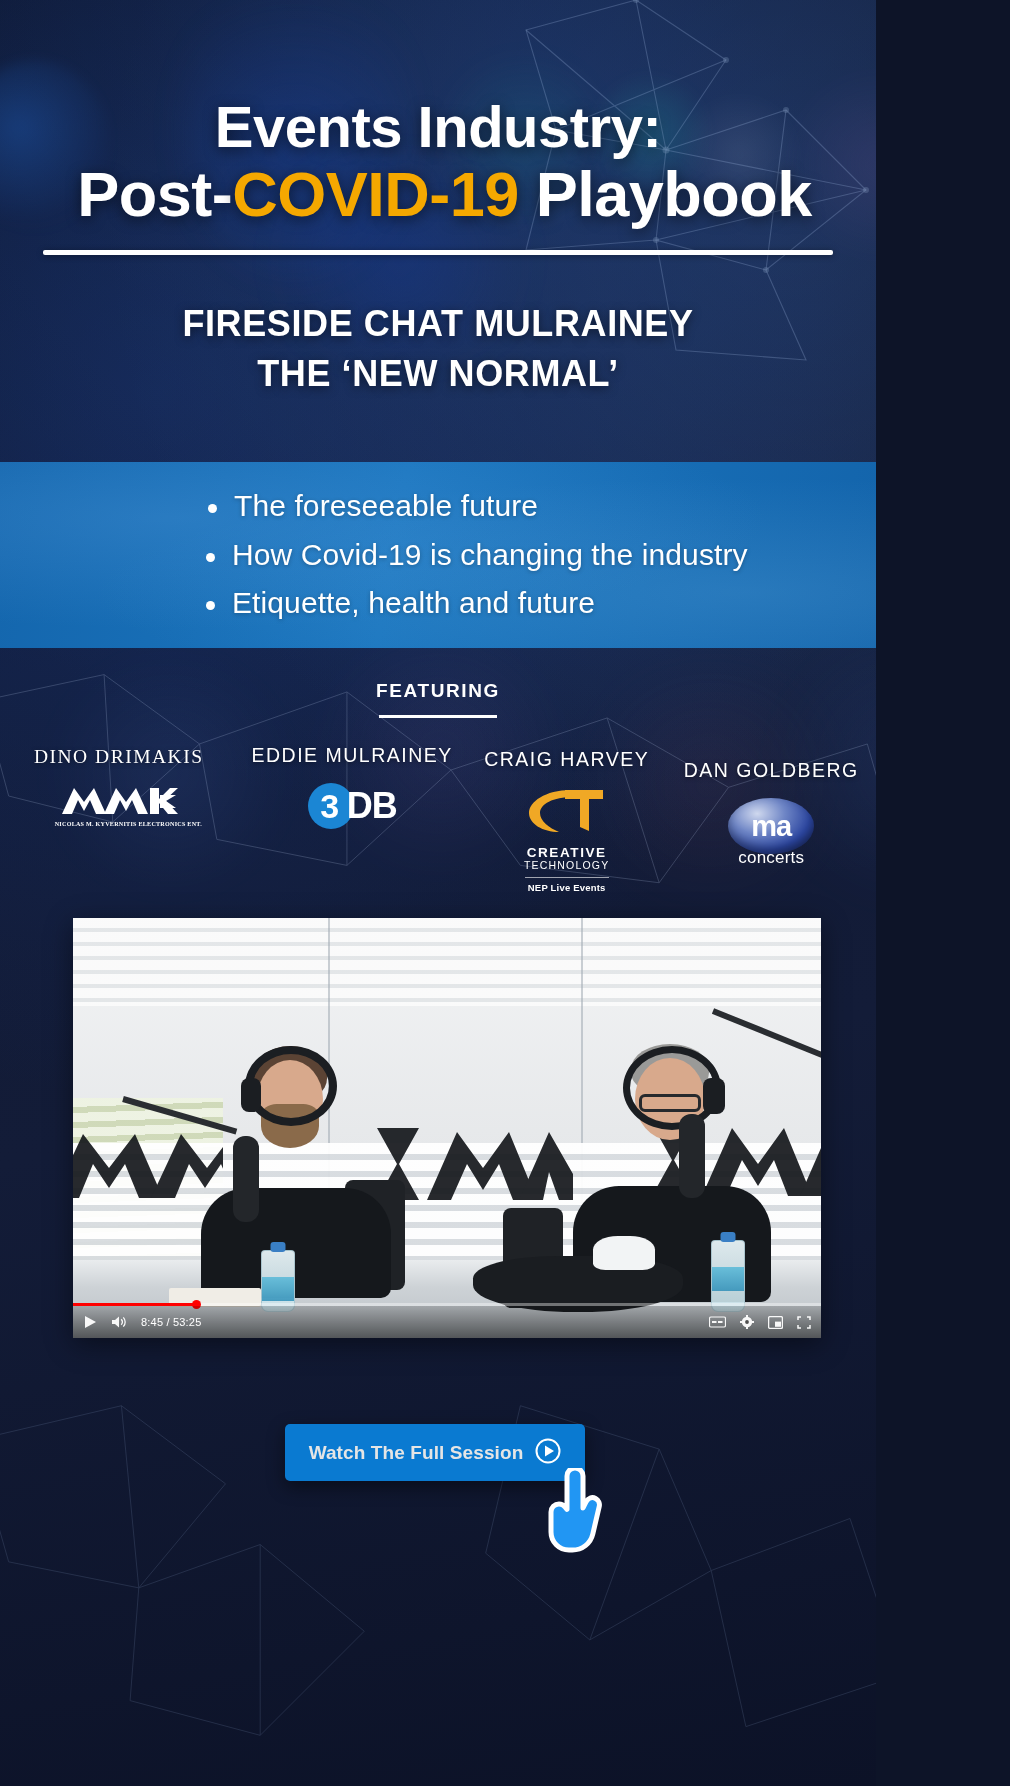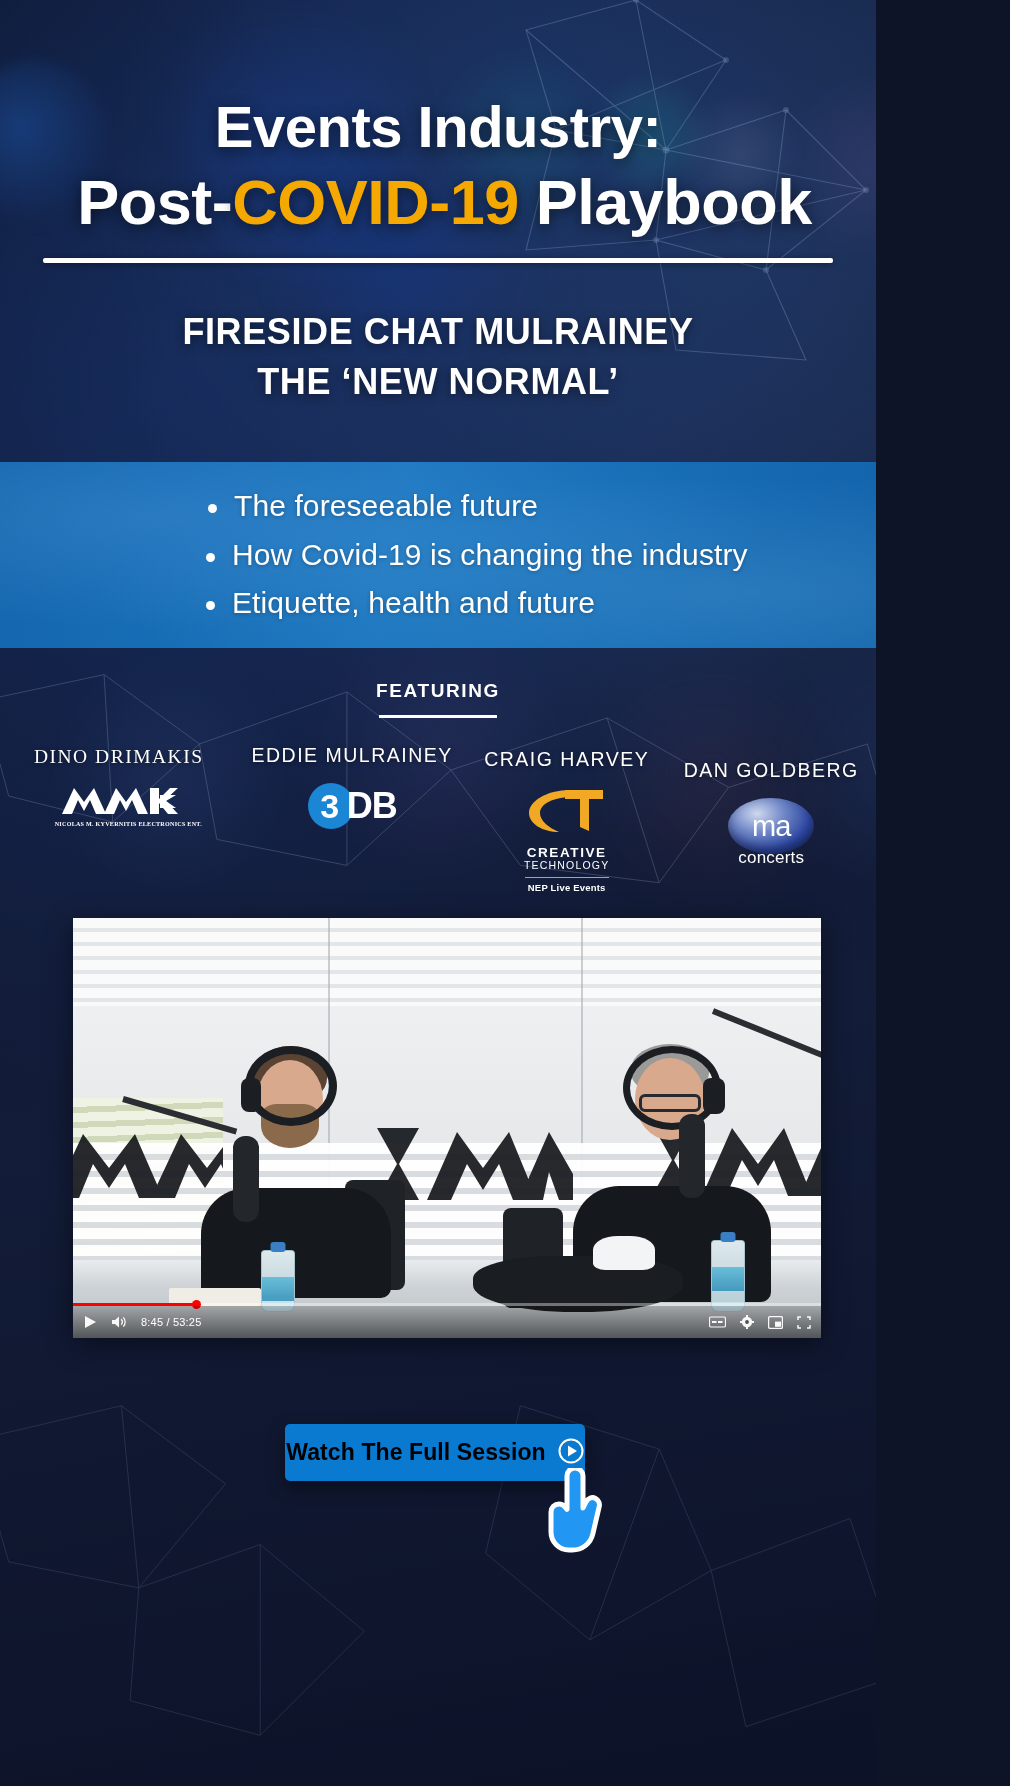--- a/index.html
+++ b/index.html
@@ -44,21 +44,21 @@
 
   .title {
     position: relative;
     color: #ffffff;
     font-weight: 800;
     letter-spacing: -0.5px;
     line-height: 1.06;
     text-shadow: 0 3px 14px rgba(0,0,0,.55);
   }
   .title .l1 { display: block; font-size: 58px; }
-  .title .l2 { display: block; font-size: 63px; margin-top: 12px; padding-left: 13px; }
+  .title .l2 { display: block; font-size: 63px; margin-top: 4px; padding-left: 13px; }
   .title .accent { color: #f5a800; }
   .rule {
     position: relative;
     width: 790px; height: 5px;
     margin: 22px auto 0;
     background: #ffffff;
     border-radius: 2px;
     box-shadow: 0 1px 6px rgba(0,0,0,.4);
   }
   .subtitle {
@@ -185,21 +185,21 @@
   .ct .ct-nep { color: #fff; font-size: 9.5px; font-weight: 700; letter-spacing: .2px; }
   
   .ma { width: 110px; text-align: center; }
   .ma .oval {
     width: 86px; height: 56px; margin: 0 auto;
     border-radius: 50%;
     background: radial-gradient(ellipse at 34% 28%, #cfd8ee 0%, #6f86c6 34%, #2c46a0 66%, #16255f 100%);
     display: flex; align-items: center; justify-content: center;
     box-shadow: inset 0 -5px 10px rgba(0,0,0,.35);
   }
-  .ma .oval span { color: #fff; font-size: 29px; font-weight: 400; line-height: 1; letter-spacing: -1px; }
+  .ma .oval span { color: #fff; font-size: 29px; font-weight: 700; line-height: 1; letter-spacing: -1px; }
   .ma .cw { margin-top: -6px; color: #fff; font-size: 17px; font-weight: 400; letter-spacing: .2px; }
 
   
   .video-zone { position: relative; height: 470px; }
   .player {
     position: absolute; left: 73px; top: 0;
     width: 748px; height: 420px;
     background: #d9dde0;
     overflow: hidden;
     box-shadow: 0 6px 26px rgba(0,0,0,.45);
@@ -249,21 +249,21 @@
   .cta-zone { position: relative; height: 398px; }
   .cta-btn {
     position: absolute; left: 285px; top: 36px;
     width: 300px; height: 57px;
     background: #0a7ad1;
     border: none; border-radius: 5px;
     display: flex; align-items: center; justify-content: center; gap: 12px;
     cursor: pointer;
     box-shadow: 0 6px 18px rgba(0,0,0,.45);
   }
-  .cta-btn .label { color: #000000; font-size: 23px; font-weight: 600; letter-spacing: .1px; }
+  .cta-btn .label { color: #e5e5e5; font-size: 19px; font-weight: 600; letter-spacing: .1px; }
   .cursor-hand { position: absolute; left: 545px; top: 80px; }
 </style>
 </head>
 <body>
 
 <div class="page">
 
   <section class="hero">
     <div class="bg-layer hero-bg">
       <div class="blob b1"></div>

